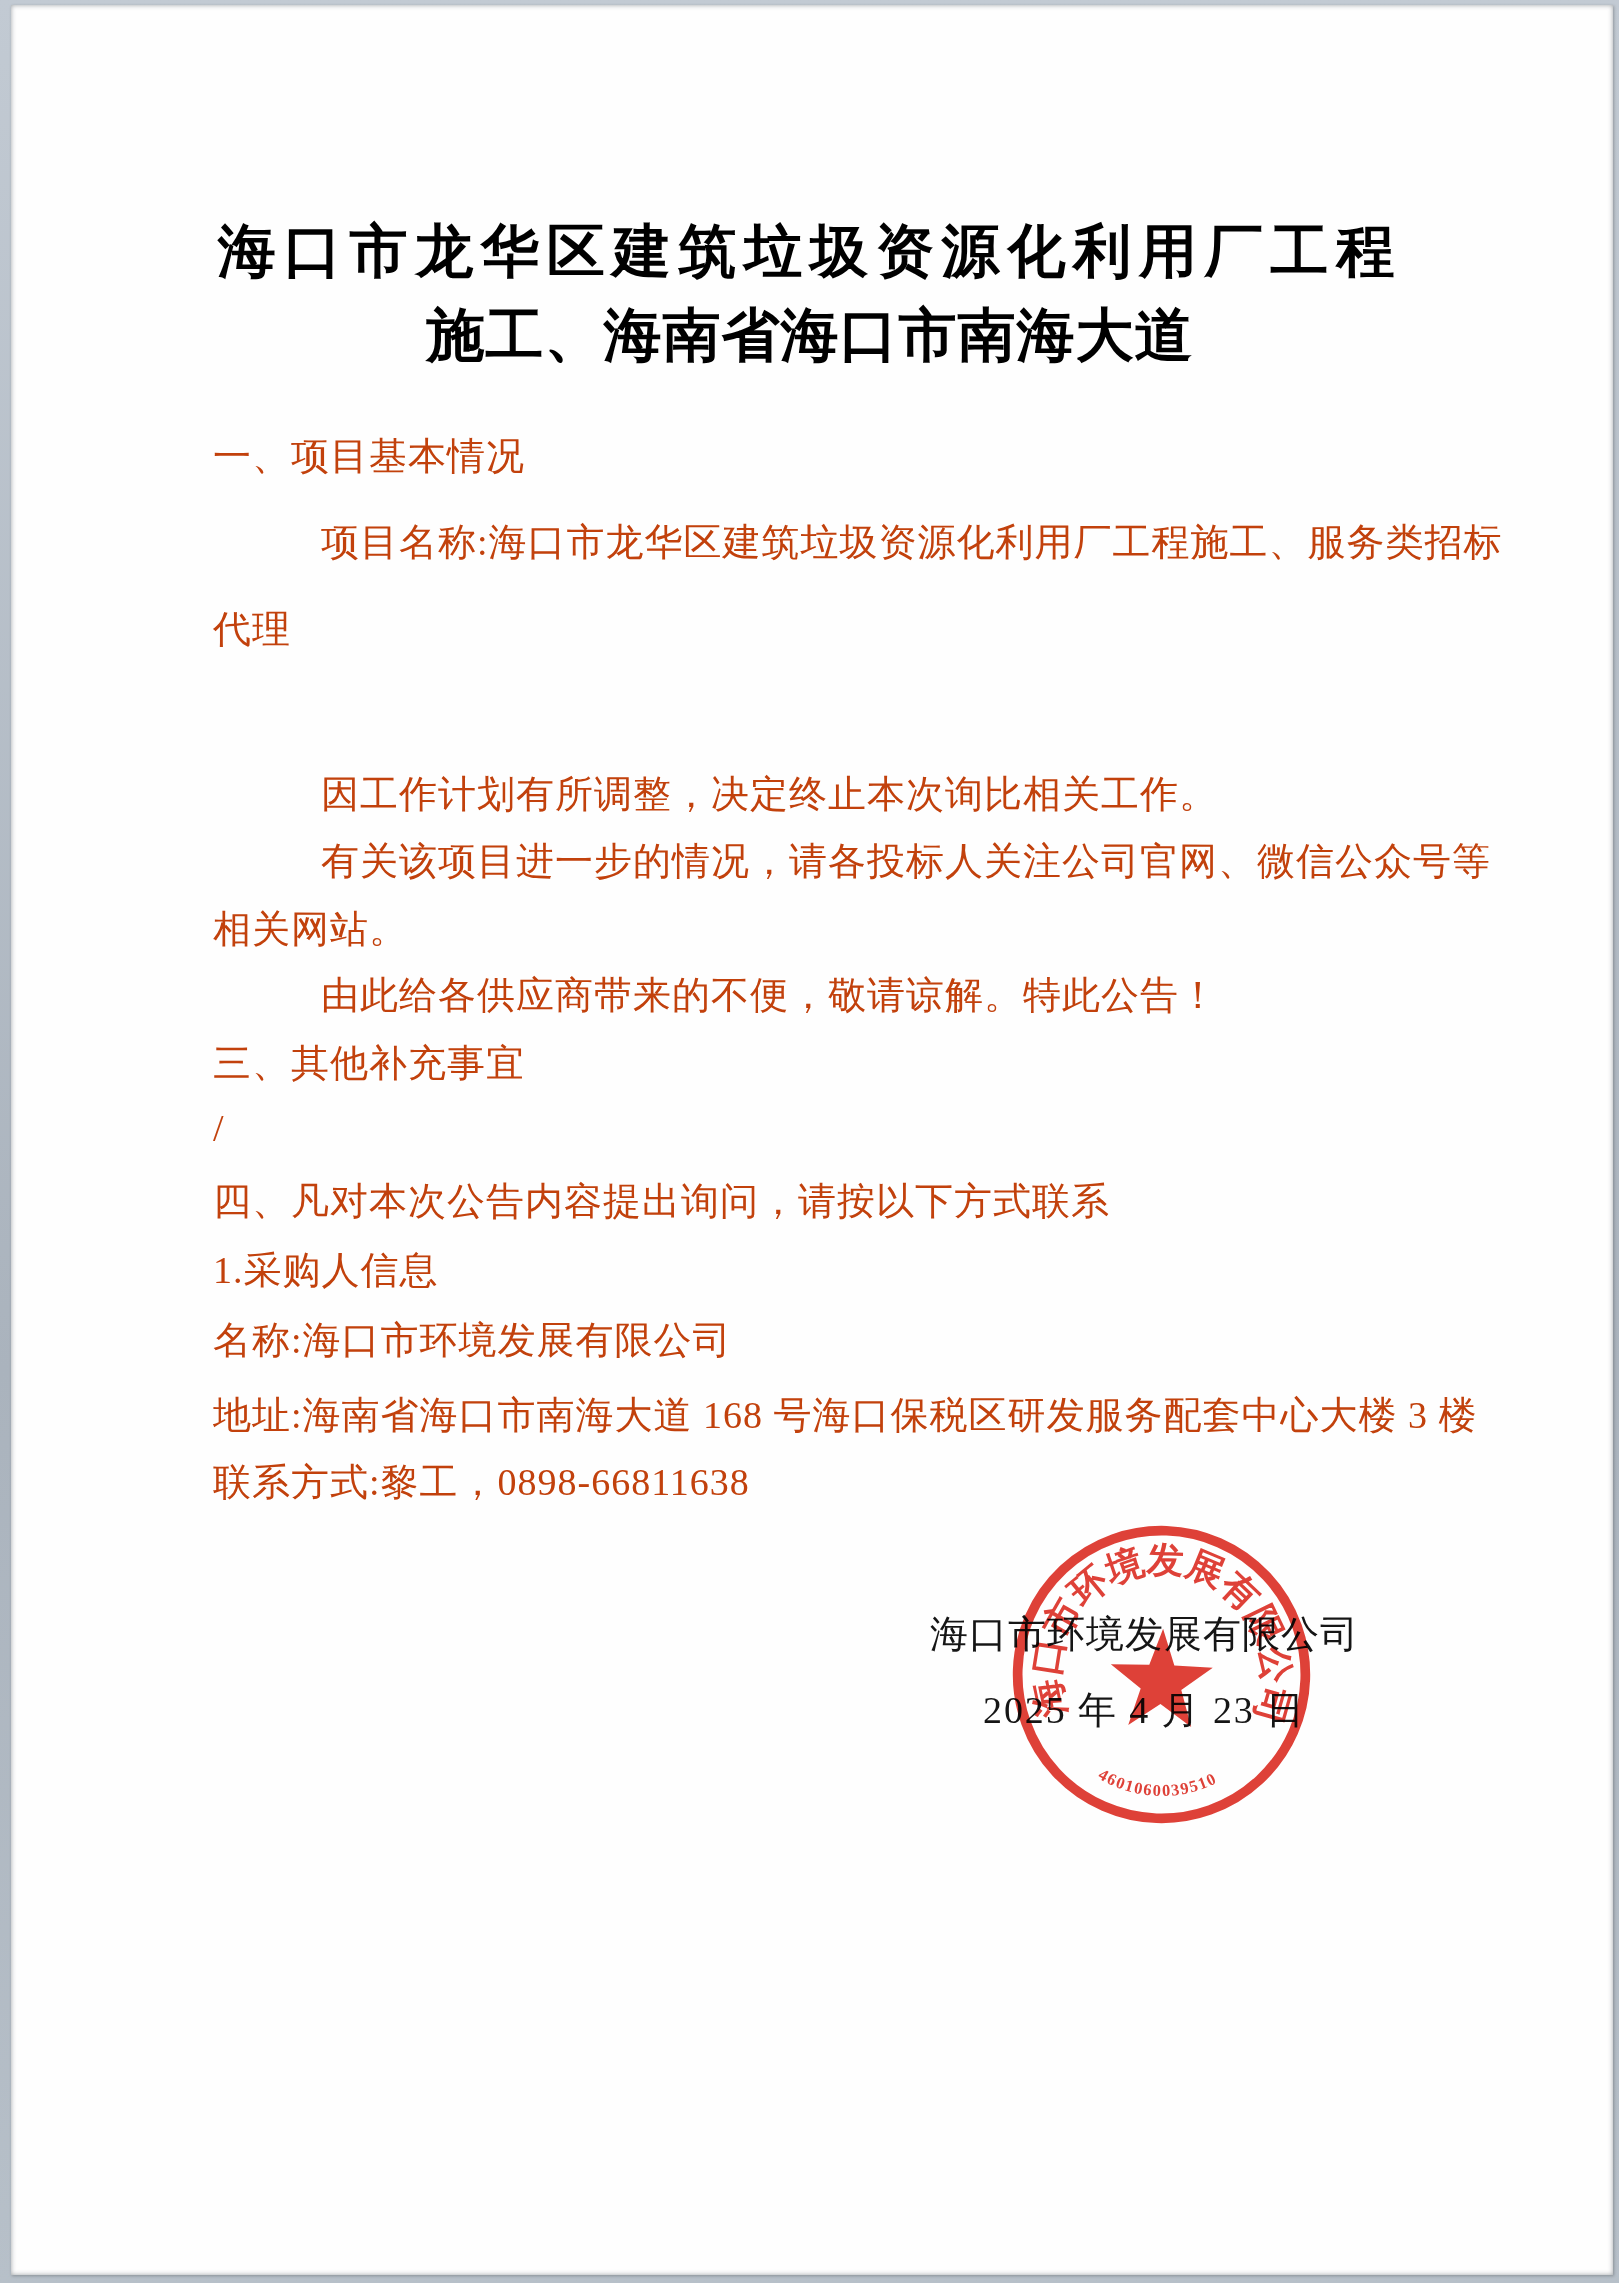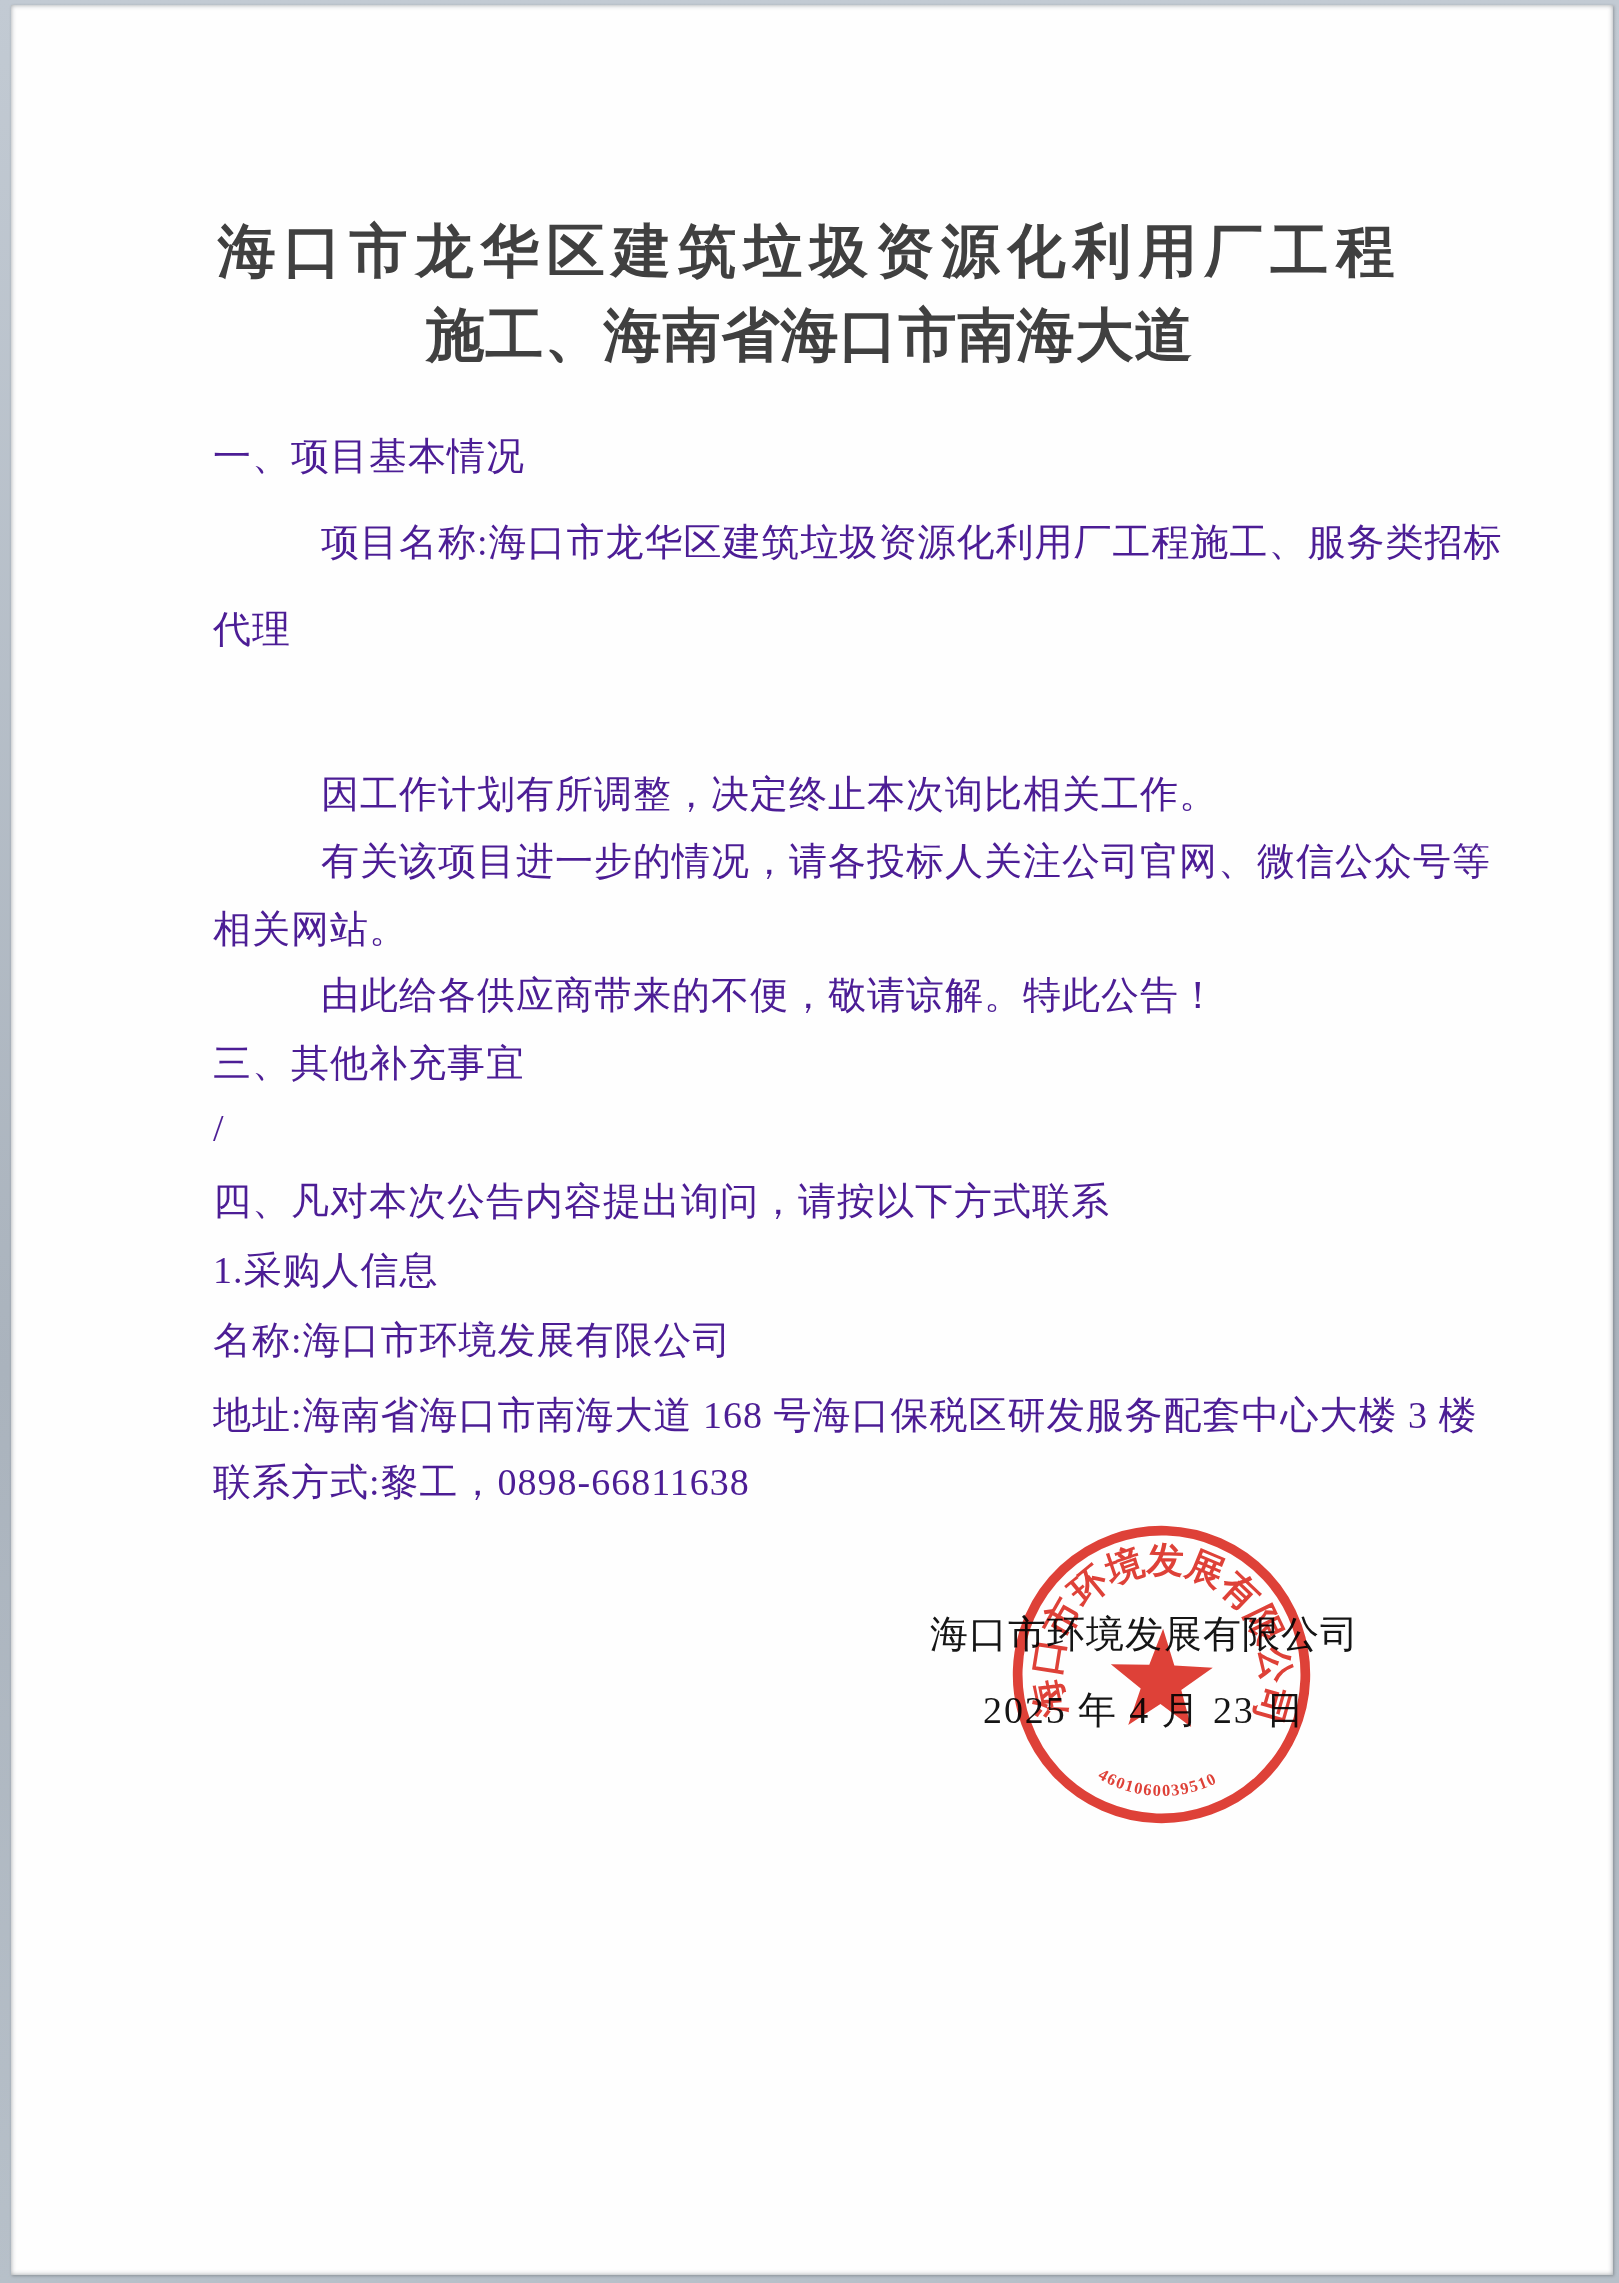--- a/index.html
+++ b/index.html
@@ -13,28 +13,28 @@
     position:absolute;top:4.9px;left:10.7px;right:6.8px;bottom:7.8px;
     background:#fefefe;
     box-shadow:0 0 5.8px rgba(40,50,60,.45) inset, 1px 1px 2.9px rgba(0,0,0,.25);
   }
   .doc{
     position:absolute;top:0;left:0;width:1620px;height:2283px;
     color:#121212;
   }
   .title{
     position:absolute;left:0;width:1620px;text-align:center;
-    font-size:58px;font-weight:bold;color:#404040;
+    font-size:58px;font-weight:bold;color:#000000;
     white-space:nowrap;
   }
   .title.l1{top:213px;letter-spacing:7.8px;}
   .title.l2{top:297px;letter-spacing:1px;}
   .line{
     position:absolute;left:213px;
-    font-size:38px;letter-spacing:1px;white-space:nowrap;color:#4c1d95;
+    font-size:38px;letter-spacing:1px;white-space:nowrap;color:#c2410c;
   }
   .line.indent{left:288px;margin-left:33px;}
   .sig{
     position:absolute;left:873px;width:543px;text-align:center;
     font-size:38px;letter-spacing:1px;white-space:nowrap;color:#151515;
     z-index:2;
   }
   .sig.company{top:1609px;}
   .sig.date{top:1685px;letter-spacing:1.9px;}
   .stamp{

